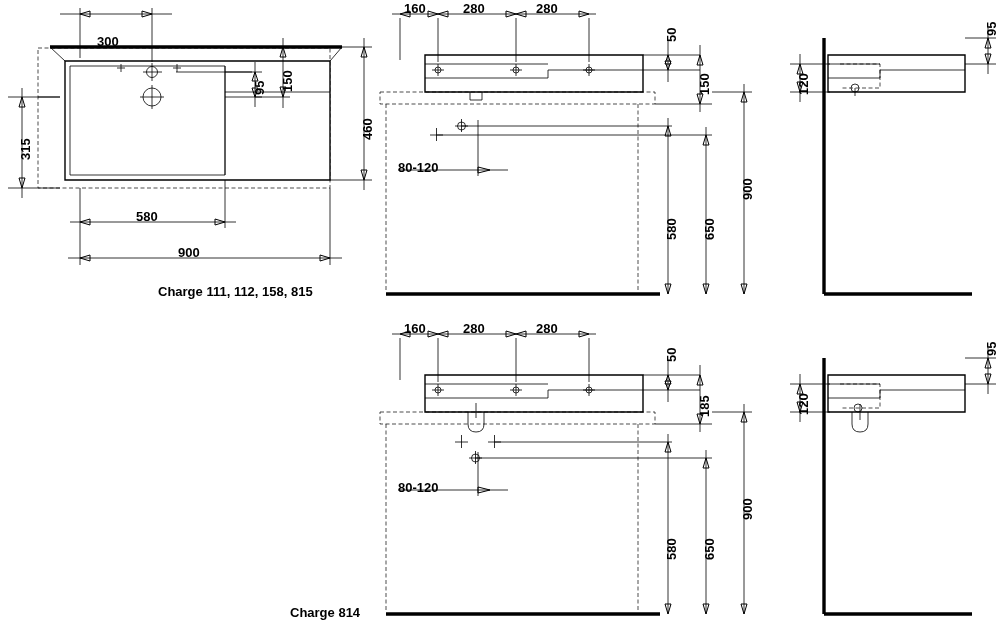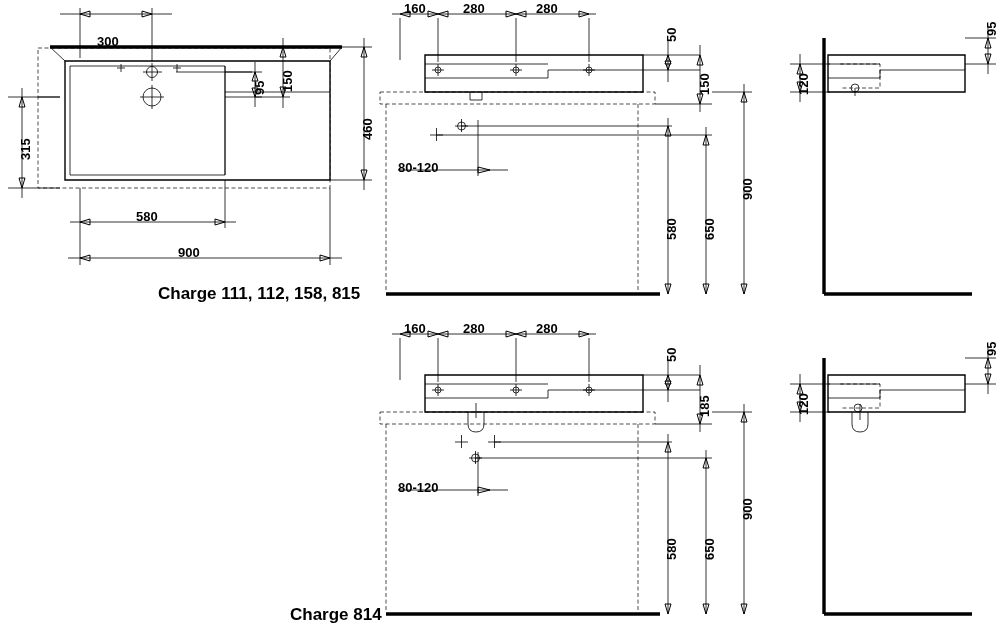--- a/index.html
+++ b/index.html
@@ -1,20 +1,20 @@
 <!DOCTYPE html>
 <html><head>
 <meta charset="utf-8">
 <style>
   html,body{margin:0;padding:0;background:#ffffff;}
   body{width:1000px;height:632px;position:relative;font-family:"Liberation Sans",sans-serif;overflow:hidden;}
   #sheet{position:absolute;left:0;top:0;width:1000px;height:632px;}
   .lbl{position:absolute;font-weight:bold;font-size:13px;color:#000;white-space:nowrap;}
   .lbl.vert{transform-origin:0 0;transform:rotate(-90deg);}
-  .charge{position:absolute;font-weight:bold;font-size:17px;color:#000;white-space:nowrap;}
+  .charge{position:absolute;font-weight:bold;font-size:13px;color:#000;white-space:nowrap;}
   svg{display:block;}
   .sol{stroke:#000;fill:none;}
   .thin{stroke:#000;stroke-width:0.8;fill:none;}
   .dashfine{stroke:#000;stroke-width:0.7;fill:none;stroke-dasharray:4 2.5;}
   .thick{stroke:#000;stroke-width:3.4;fill:none;stroke-linecap:butt;}
   .wall{stroke:#000;stroke-width:3.4;fill:none;}
   .body{stroke:#000;stroke-width:1.4;fill:#fff;}
   .dimline{stroke:#000;stroke-width:0.8;fill:none;}
 </style>
 </head>

